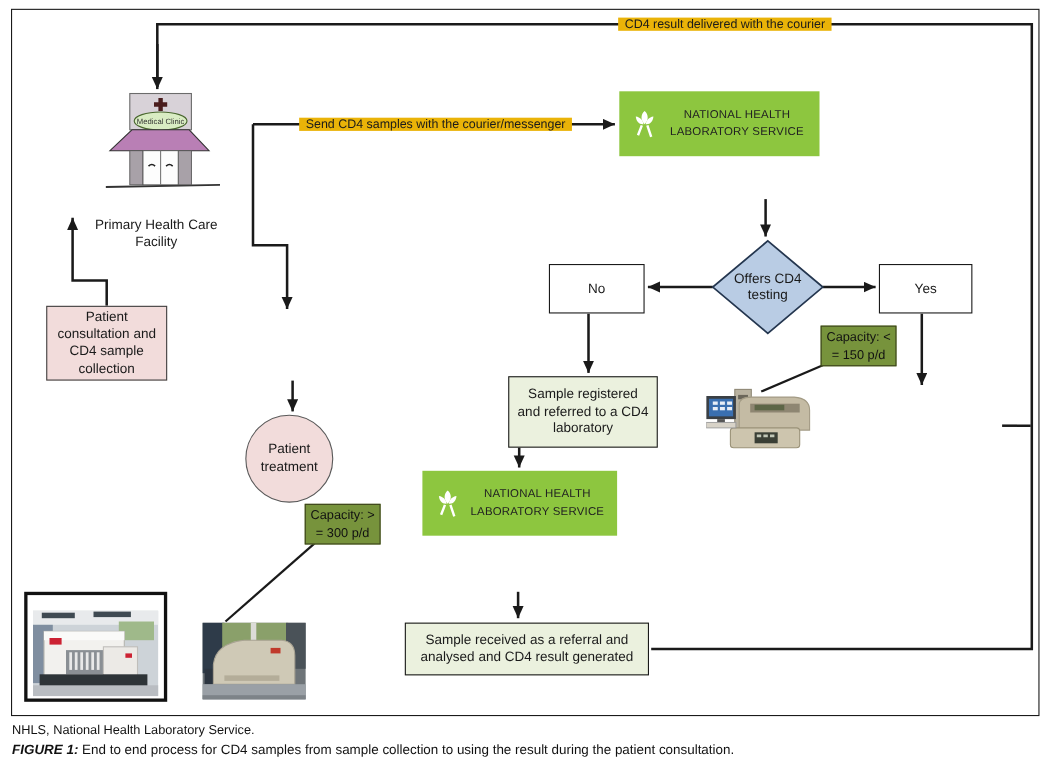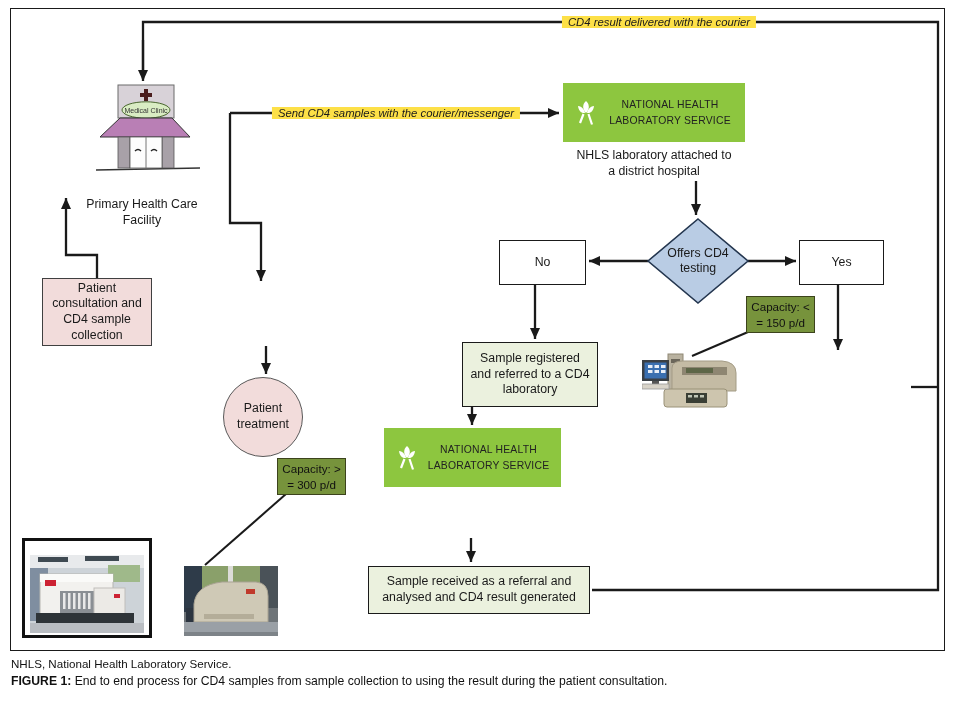--- a/index.html
+++ b/index.html
@@ -17,33 +17,33 @@
   .whitebox{background:#ffffff;border:1.5px solid #1a1a1a;}
   .olive{background:#77933c;border:1.6px solid #3c431c;font-size:11.6px;line-height:1.35;color:#111;}
   .circle{border-radius:50%;background:#f2dcdb;border:1.3px solid #595959;}
 
   .banner{position:absolute;display:flex;align-items:center;box-sizing:border-box;
           background:#8dc63f;padding-left:12px;}
   .banner .btxt{flex:1;text-align:center;font-size:10.4px;letter-spacing:.2px;color:#222;line-height:1.45;padding-right:8px;}
   .banner .blogo{flex:0 0 auto;margin-right:6px;}
 
   .sublabel{position:absolute;text-align:center;font-size:12.3px;line-height:1.3;color:#1a1a1a;}
-  .floatlabel{position:absolute;transform:translate(-50%,-50%);background:#fde047;
-              white-space:nowrap;font-size:11.3px;padding:0 6px;color:#1a1a1a;font-style:italic;}
+  .floatlabel{position:absolute;transform:translate(-50%,-50%);background:#eab308;
+              white-space:nowrap;font-size:11.3px;padding:0 6px;color:#1a1a1a;}
   .diamond-text{position:absolute;display:flex;align-items:center;justify-content:center;
                 text-align:center;font-size:12.3px;line-height:1.25;}
 
   .photo-frame{position:absolute;left:22px;top:538px;width:130px;height:100px;background:#ffffff;
                border:3px solid #111;box-sizing:border-box;}
   .photo-frame svg{position:absolute;left:5px;top:14px;}
 
   .caption{position:absolute;left:11px;color:#111;}
   .caption-note{top:657px;font-size:11.6px;}
   .caption-figure{top:674px;font-size:12.2px;}
-  .caption-figure .flabel{font-weight:bold;}
+  .caption-figure .flabel{font-weight:bold;font-style:italic;}
 </style>
 </head>
 <body>
 
 <div id="stage">
 
   <div class="outer-border"></div>
 
   <svg class="connectors" viewBox="0 0 956 705" xmlns="http://www.w3.org/2000/svg">
     <defs>
@@ -105,21 +105,20 @@
 
   <div class="banner" style="left:563px;top:83px;width:182px;height:59px;">
     <svg class="blogo" width="22" height="26" viewBox="0 0 22 26">
       <path d="M11,1 C14.5,4 15,9 11,13 C7,9 7.5,4 11,1 Z" fill="#fff"></path>
       <path d="M3,6 C7,6.5 9.5,9.5 10,13 C6,13.5 3.5,10.5 3,6 Z" fill="#fff"></path>
       <path d="M19,6 C15,6.5 12.5,9.5 12,13 C16,13.5 18.5,10.5 19,6 Z" fill="#fff"></path>
       <path d="M8.5,14 L5,23 M13.5,14 L17,24.5" stroke="#fff" stroke-width="2.2" fill="none"></path>
     </svg>
     <div class="btxt">NATIONAL HEALTH LABORATORY SERVICE</div>
   </div>
-  <div class="sublabel" style="left:572px;top:148px;width:164px;">NHLS laboratory attached to a district hospital</div>
 
   <div class="diamond-text" style="left:652px;top:233px;width:92px;height:56px;">Offers CD4 testing</div>
 
   <div class="node whitebox" style="left:799px;top:240px;width:85px;height:45px;">Yes</div>
   <div class="node whitebox" style="left:499px;top:240px;width:87px;height:45px;">No</div>
 
   <div class="node olive" style="left:746px;top:296px;width:69px;height:37px;padding:2px;">Capacity: &lt; = 150 p/d</div>
   <div class="node olive" style="left:277px;top:458px;width:69px;height:37px;padding:2px;">Capacity: &gt; = 300 p/d</div>
 
   <div class="node lgreen" style="left:462px;top:342px;width:136px;height:65px;">Sample registered and referred to a CD4 laboratory</div>

